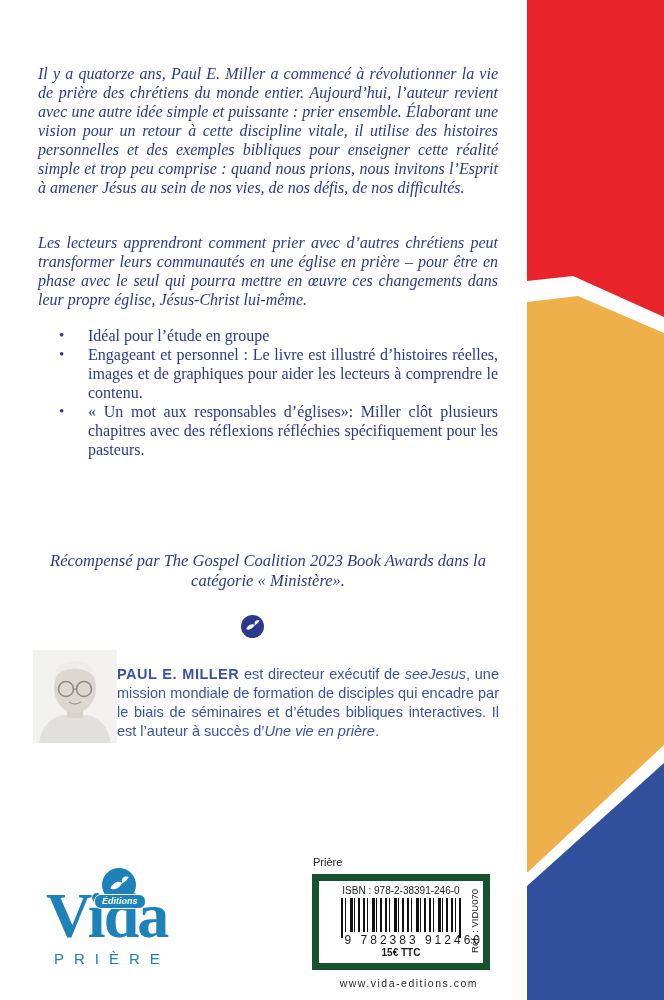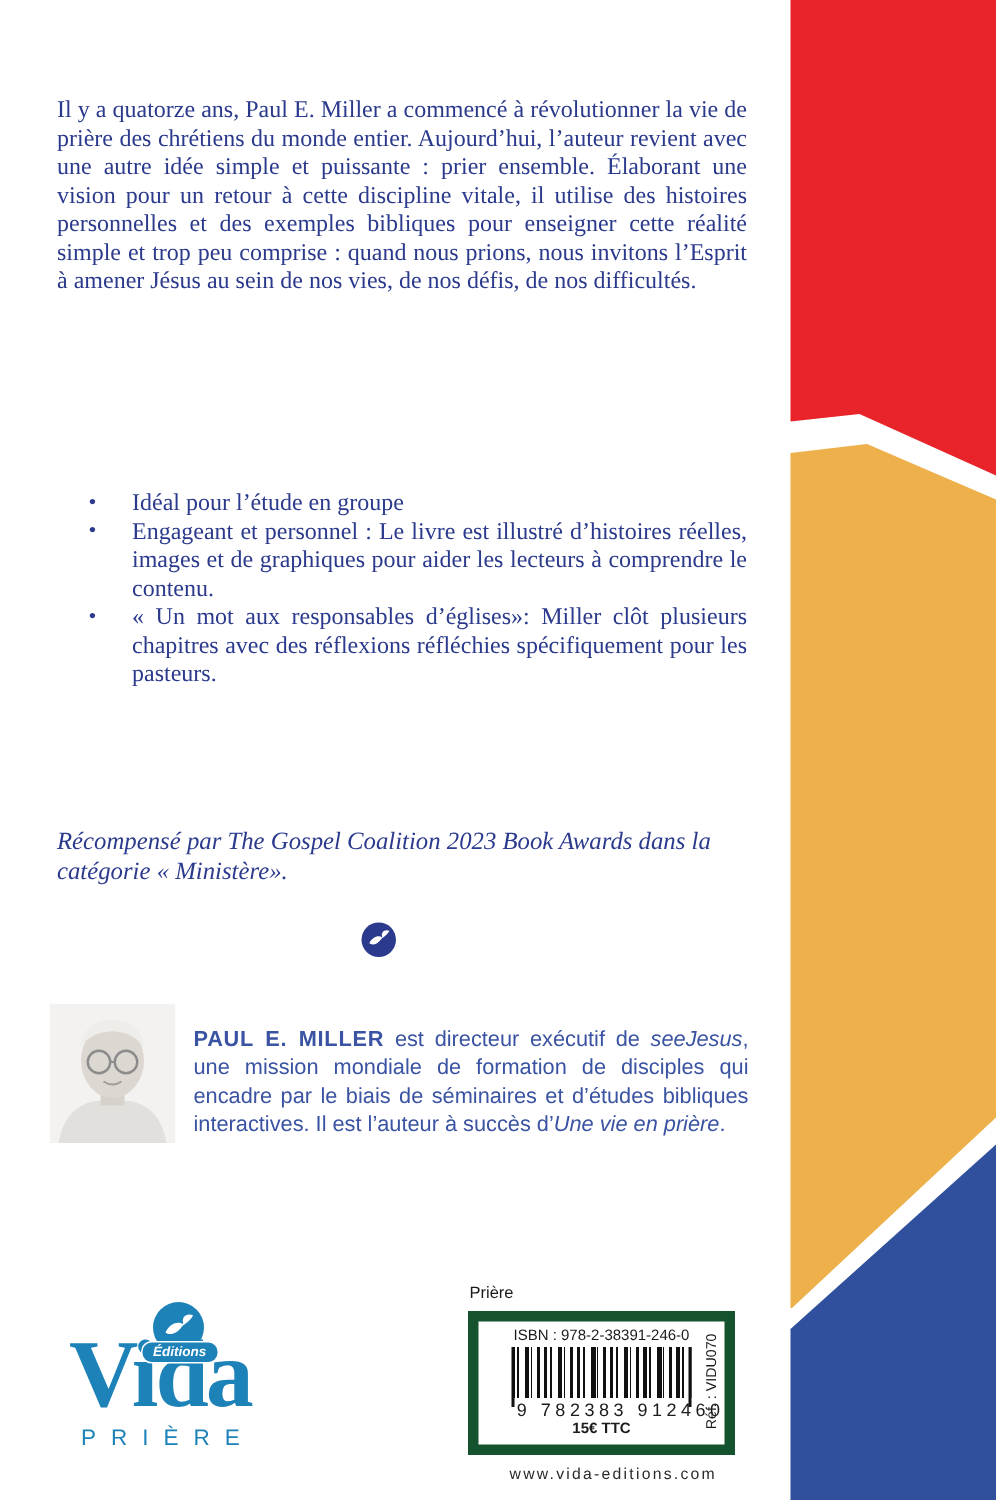--- a/index.html
+++ b/index.html
@@ -6,33 +6,33 @@
   .cover{
     position:relative;
     width:664px;height:1000px;
     background:#ffffff;
     overflow:hidden;
     font-family:"Liberation Serif", serif;
     margin:0 auto;
   }
   .shapes{position:absolute;inset:0;pointer-events:none;}
   .block{position:absolute;left:38px;width:460px;color:var(--navy,#2b3a8c);}
-  .body-text{font-size:16px;line-height:19px;text-align:justify;hyphens:none;}
+  .body-text{font-size:16px;line-height:19px;text-align:justify;hyphens:none;font-style:italic;}
   .p1{top:48px;}
   .p2{top:217px;}
   .feature-list{top:326px;}
   .feature-list .li{position:relative;padding-left:50px;text-align:justify;font-size:16px;line-height:19px;}
   .feature-list .dot{position:absolute;left:21px;top:0;font-size:15px;}
   .cta{top:480px;font-weight:bold;font-size:16.5px;line-height:19px;text-align:justify;}
-  .award{top:534px;font-style:italic;font-size:16.5px;line-height:20px;text-align:left;}
+  .award{top:534px;font-style:italic;font-size:16.5px;line-height:20px;text-align:center;}
   .dove{
     position:absolute;left:241px;top:615px;width:23px;height:23px;border-radius:50%;
     background:var(--navy,#2b3a8c);display:flex;align-items:center;justify-content:center;
   }
-  .author{position:absolute;left:33px;top:669px;width:466px;display:flex;gap:12px;}
+  .author{position:absolute;left:33px;top:650px;width:466px;display:flex;}
   .author-photo{width:84px;height:93px;flex:none;}
   .author-bio{
     flex:1;font-family:"Liberation Sans", sans-serif;font-size:14.5px;line-height:19px;
     color:var(--bio,#3a53a2);text-align:justify;
   }
   .author-bio .name{font-weight:bold;letter-spacing:.5px;}
   .author-bio .it{font-style:italic;}
 
   
   .vida{position:absolute;left:42px;top:862px;width:160px;height:112px;}
@@ -89,20 +89,21 @@
 
 <div class="cover">
 
   <svg class="shapes" width="664" height="1000" viewBox="0 0 664 1000">
     <polygon points="527,0 664,0 664,317 573,276 527,281" style="fill:var(--red,#e8242a)"></polygon>
     <polygon points="527,302 578,296 664,333 664,745 528,872 527,872" style="fill:var(--yellow,#edb04a)"></polygon>
     <polygon points="527,886 664,763 664,1000 527,1000" style="fill:var(--blue,#30509e)"></polygon>
   </svg>
 
   <p class="block body-text p1">Il y a quatorze ans, Paul E. Miller a commencé à révolutionner la vie de prière des chrétiens du monde entier. Aujourd’hui, l’auteur revient avec une autre idée simple et puissante : prier ensemble. Élaborant une vision pour un retour à cette discipline vitale, il utilise des histoires personnelles et des exemples bibliques pour enseigner cette réalité simple et trop peu comprise : quand nous prions, nous invitons l’Esprit à amener Jésus au sein de nos vies, de nos défis, de nos difficultés.</p>
+  <p class="block body-text p2">Les lecteurs apprendront comment prier avec d’autres chrétiens peut transformer leurs communautés en une église en prière – pour être en phase avec le seul qui pourra mettre en œuvre ces changements dans leur propre église, Jésus-Christ lui-même.</p>
 
   <div class="block feature-list">
     <div class="li">
       <span class="dot">•</span>
       <span>Idéal pour l’étude en groupe</span>
     </div>
     <div class="li">
       <span class="dot">•</span>
       <span>Engageant et personnel : Le livre est illustré d’histoires réelles, images et de graphiques pour aider les lecteurs à comprendre le contenu.</span>
     </div>

